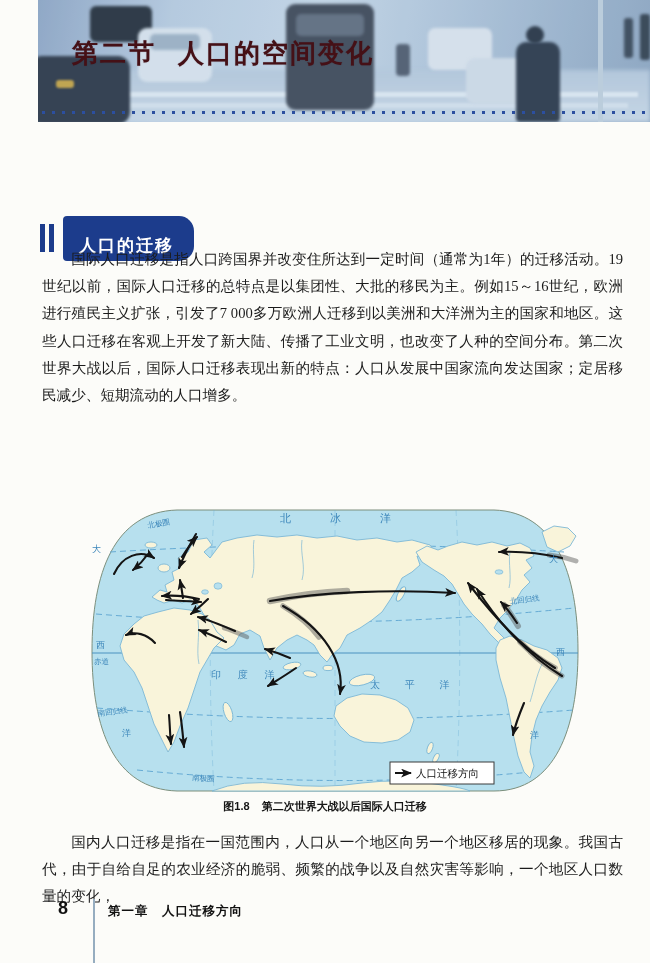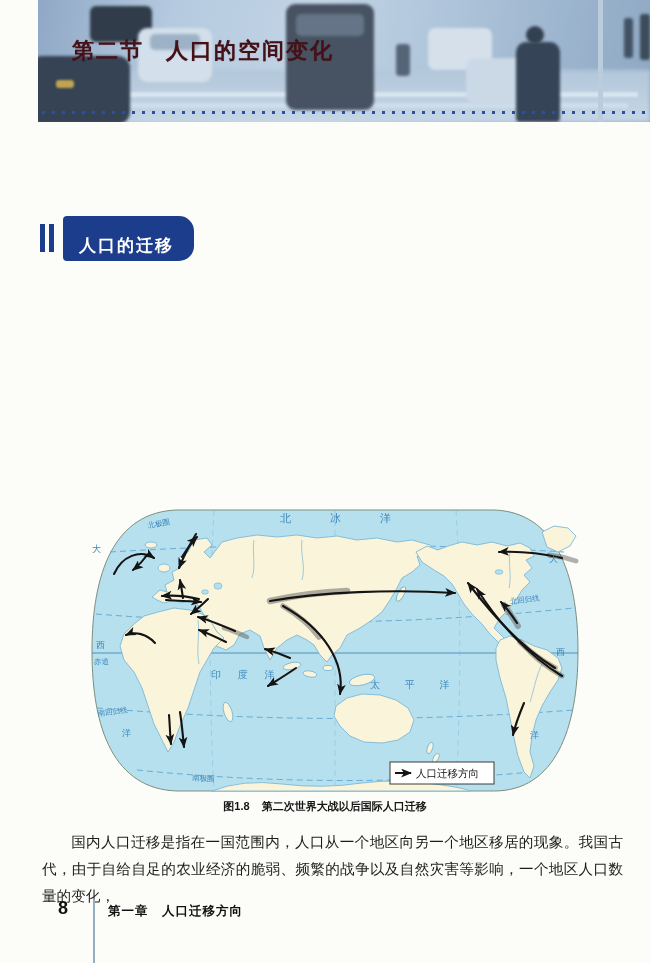--- a/index.html
+++ b/index.html
@@ -7,21 +7,21 @@
         font-family:"Liberation Serif","DejaVu Serif",serif;overflow:hidden;}
 
   
   .header-photo{position:absolute;left:38px;top:0;width:612px;height:122px;overflow:hidden;
     background:linear-gradient(100deg,#8fa6c4 0%,#bccfe2 22%,#cbdbe9 45%,#b4c8dc 65%,#9db4cc 85%,#8ea6c0 100%);}
   .header-photo .shape{position:absolute;filter:blur(1.5px);}
   .ph-road{left:0;top:70px;width:612px;height:52px;background:linear-gradient(180deg,#b9cbdd,#cfdde9);filter:blur(2px);position:absolute;}
   .ph-stripe{position:absolute;height:5px;background:rgba(240,247,252,.75);filter:blur(1px);}
   .ph-tint{position:absolute;inset:0;background:rgba(150,178,214,.16);}
   .page-title{position:absolute;left:34px;top:36px;color:#451016;font-weight:bold;
-    font-size:22px;letter-spacing:2px;white-space:nowrap;text-shadow:0 0 1px rgba(60,10,15,.4);}
+    font-size:26px;letter-spacing:2px;white-space:nowrap;text-shadow:0 0 1px rgba(60,10,15,.4);}
   .page-title .t2{margin-left:22px;}
   .dotted-line{position:absolute;left:4px;right:2px;bottom:8px;height:3px;
     background:repeating-linear-gradient(to right,#2c4f9f 0 3px,transparent 3px 10px);}
 
   
   .section-heading{position:absolute;left:40px;top:224px;display:flex;align-items:center;height:28px;}
   .sh-bar{width:5px;height:28px;background:#1c3c8c;margin-right:4px;}
   .sh-badge{margin-left:5px;background:#1c3c8c;color:#ffffff;font-weight:bold;
     font-family:"Liberation Sans","DejaVu Sans",sans-serif;
     font-size:17px;letter-spacing:2px;padding:18px 20px 4px 16px;border-radius:4px 15px 15px 4px;}
@@ -84,20 +84,21 @@
     <div class="dotted-line"></div>
   </div>
 
   <div class="section-heading">
     <div class="sh-bar"></div>
     <div class="sh-bar"></div>
     <div class="sh-badge">人口的迁移</div>
   </div>
 
   <div class="body-block" id="block1">
+    <p>国际人口迁移是指人口跨国界并改变住所达到一定时间（通常为1年）的迁移活动。19世纪以前，国际人口迁移的总特点是以集团性、大批的移民为主。例如15～16世纪，欧洲进行殖民主义扩张，引发了7 000多万欧洲人迁移到以美洲和大洋洲为主的国家和地区。这些人口迁移在客观上开发了新大陆、传播了工业文明，也改变了人种的空间分布。第二次世界大战以后，国际人口迁移表现出新的特点：人口从发展中国家流向发达国家；定居移民减少、短期流动的人口增多。</p>
   </div>
 
   <div class="figure-map">
     <svg width="500" height="295" viewBox="78 503 500 295">
       <defs>
         <marker id="ah" viewBox="0 0 10 8" markerWidth="11" markerHeight="9" refX="9" refY="4" orient="auto" markerUnits="userSpaceOnUse">
           <path d="M0,0 L10,4 L0,8 L2.5,4 Z" fill="#141414"></path>
         </marker>
       </defs>
 

